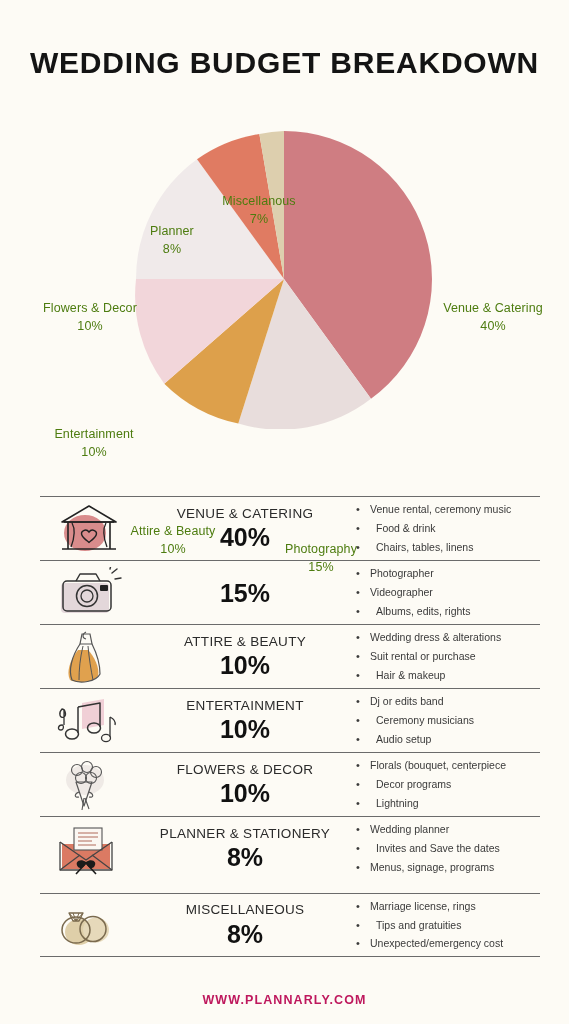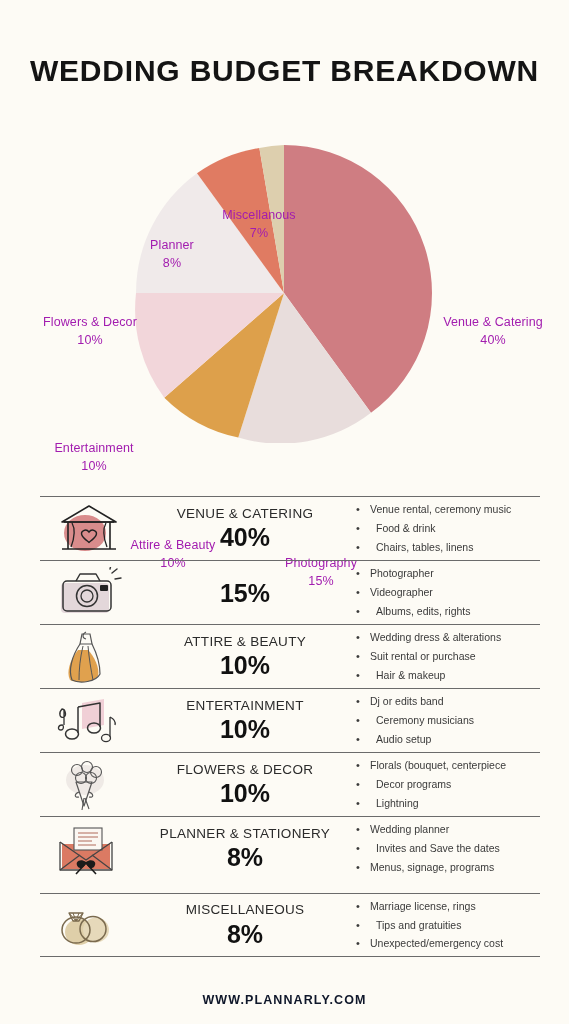--- a/index.html
+++ b/index.html
@@ -17,21 +17,21 @@
     position: relative;
   }
 
   
   .page-title {
     text-align: center;
     font-size: 30px;
     font-weight: bold;
     letter-spacing: 0.8px;
     color: #141414;
-    margin: 16px;
+    margin: 8px;
     padding-top: 40px;
     line-height: 1;
   }
 
   
   .chart-area {
     position: relative;
     width: 569px;
     height: 400px;
     margin-top: 10px;
@@ -41,21 +41,21 @@
     left: 134px;
     top: 41px;
     width: 300px;
     height: 300px;
   }
   .pie-svg { display: block; }
 
   .pie-label {
     position: absolute;
     font-size: 12.5px;
-    color: #a21caf;
+    color: #4d7c0f;
     line-height: 1.45;
     white-space: nowrap;
     letter-spacing: 0.1px;
   }
   .pie-label .pct { display: block; }
   .pie-label.ctr { text-align: center; }
   .pie-label.lft { text-align: center; }
   .pie-label.rgt { text-align: center; }
 
   
@@ -137,21 +137,21 @@
   
   .footer {
     position: absolute;
     left: 0;
     top: 993px;
     width: 569px;
     text-align: center;
     font-size: 12.5px;
     font-weight: bold;
     letter-spacing: 1.1px;
-    color: #0f172a;
+    color: #be185d;
   }
 </style>
 </head>
 <body>
 
 <h1 class="page-title">WEDDING BUDGET BREAKDOWN</h1>
 
 <div class="chart-area">
 
   <div class="pie-wrap">

